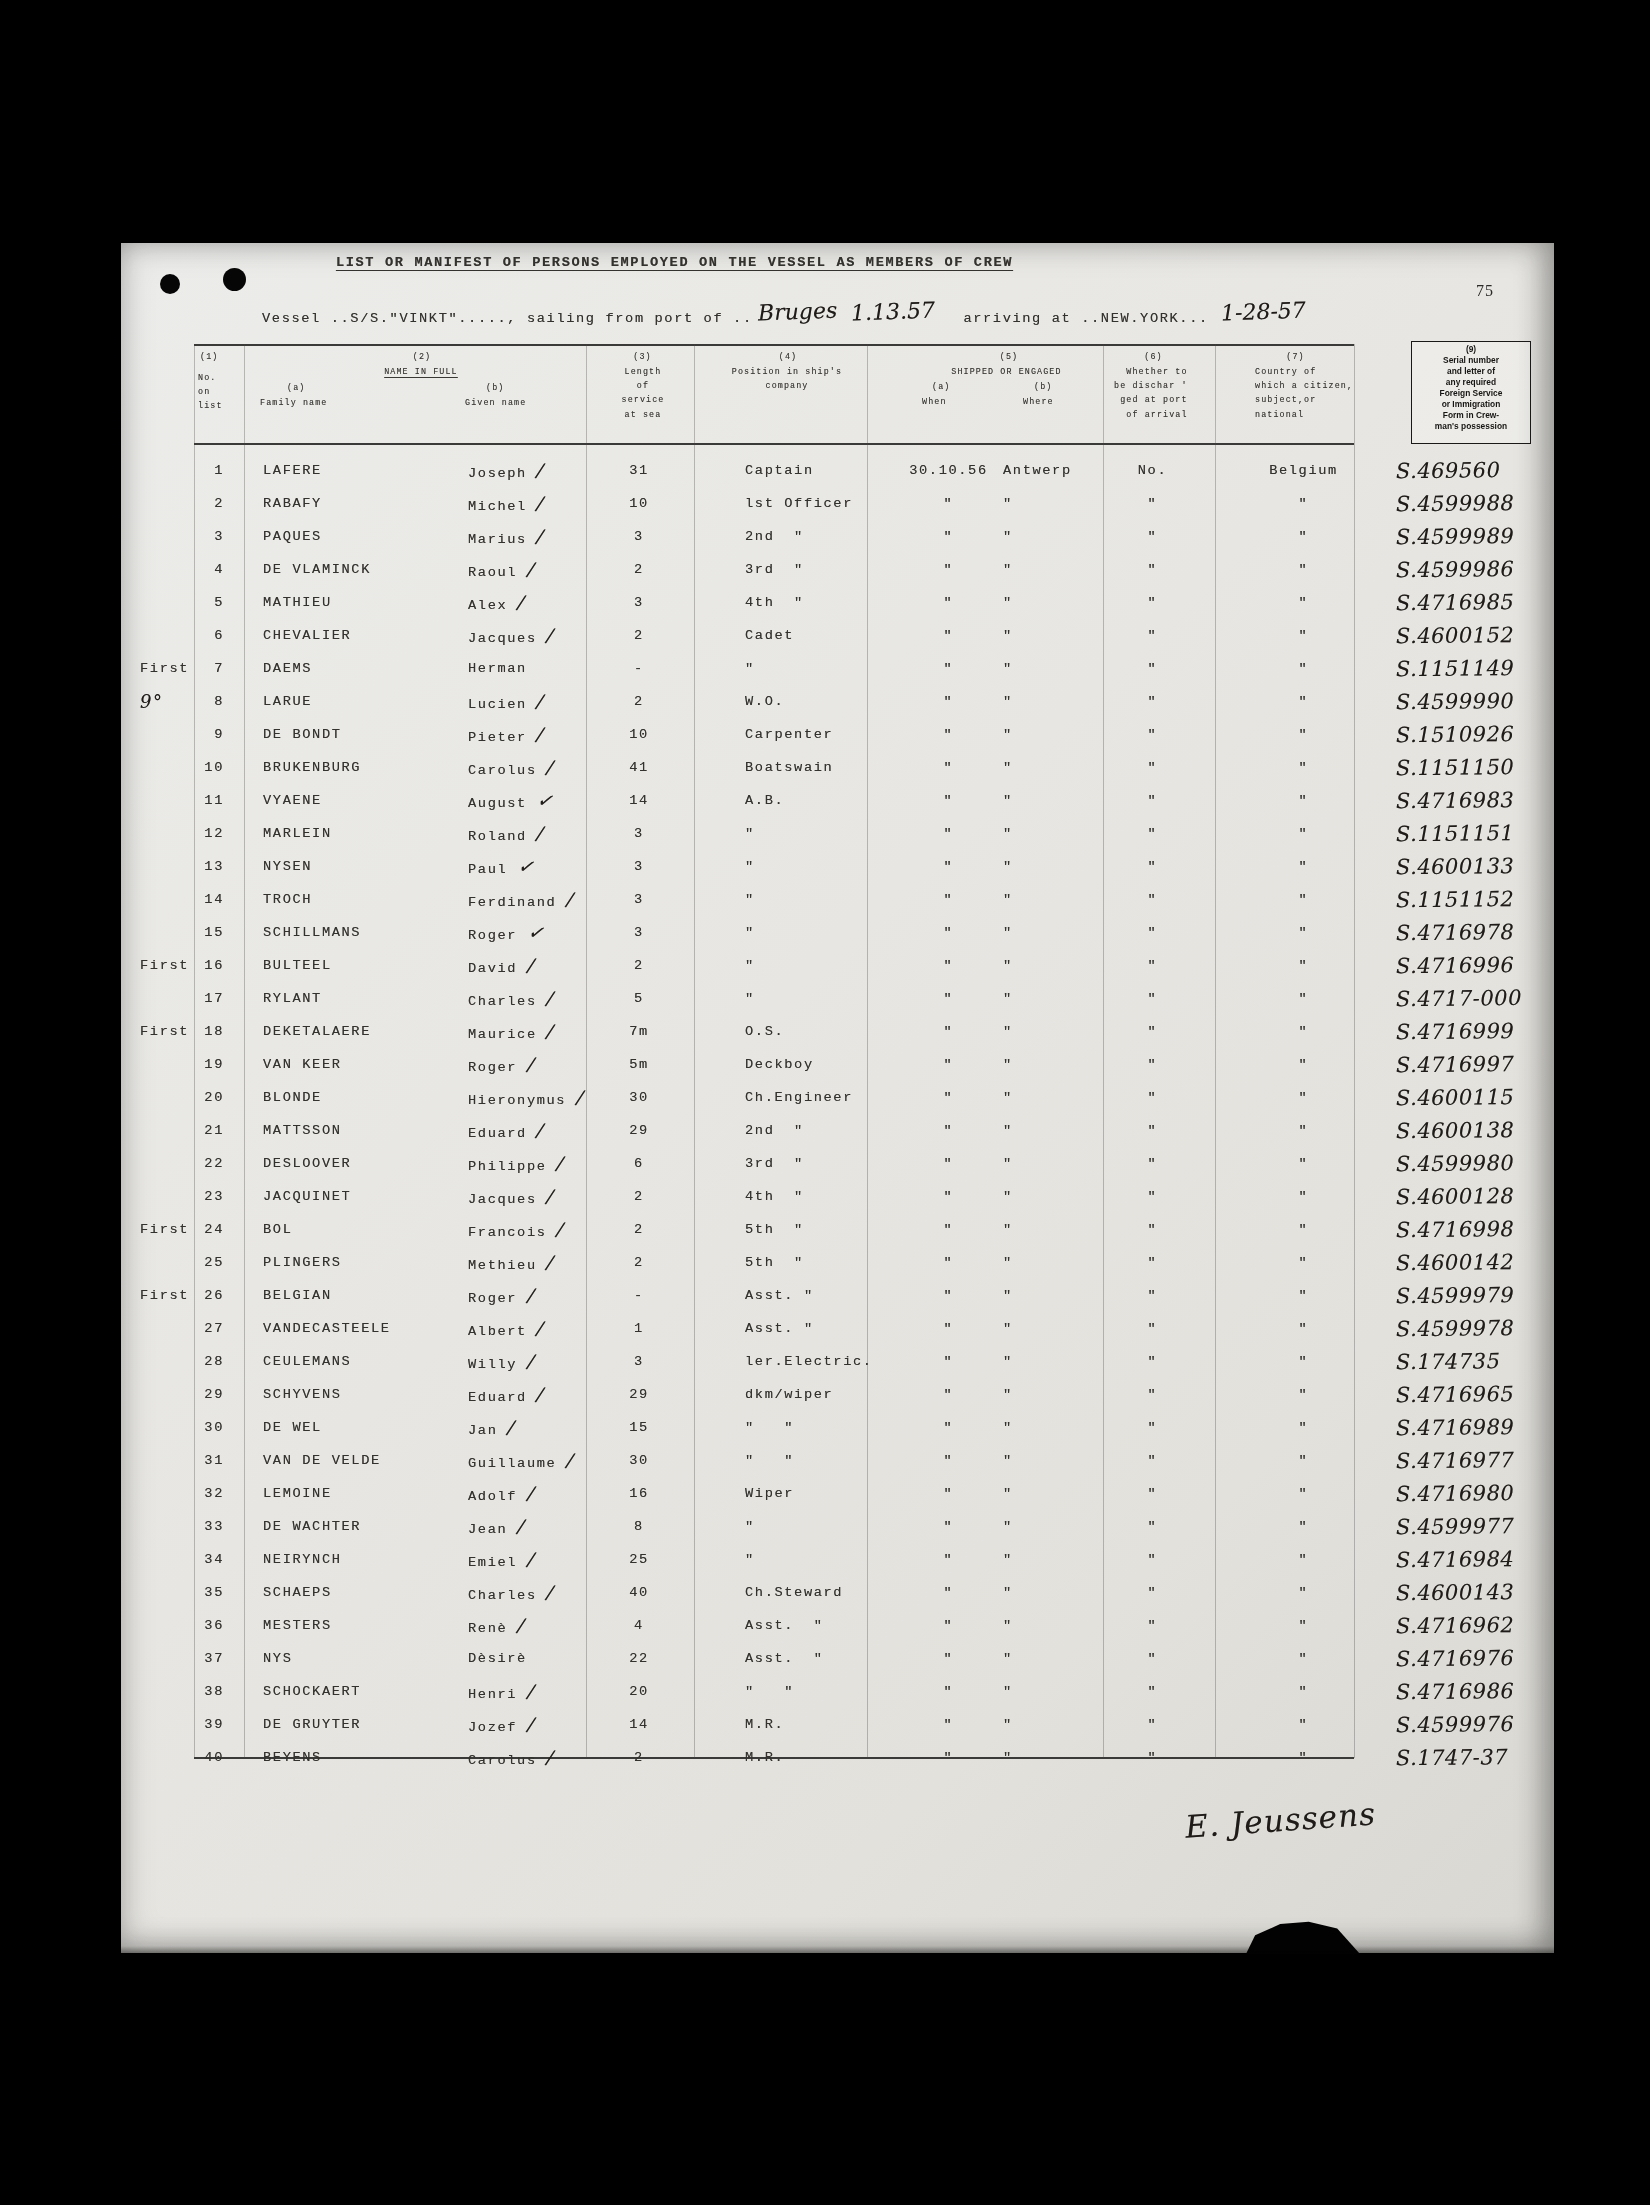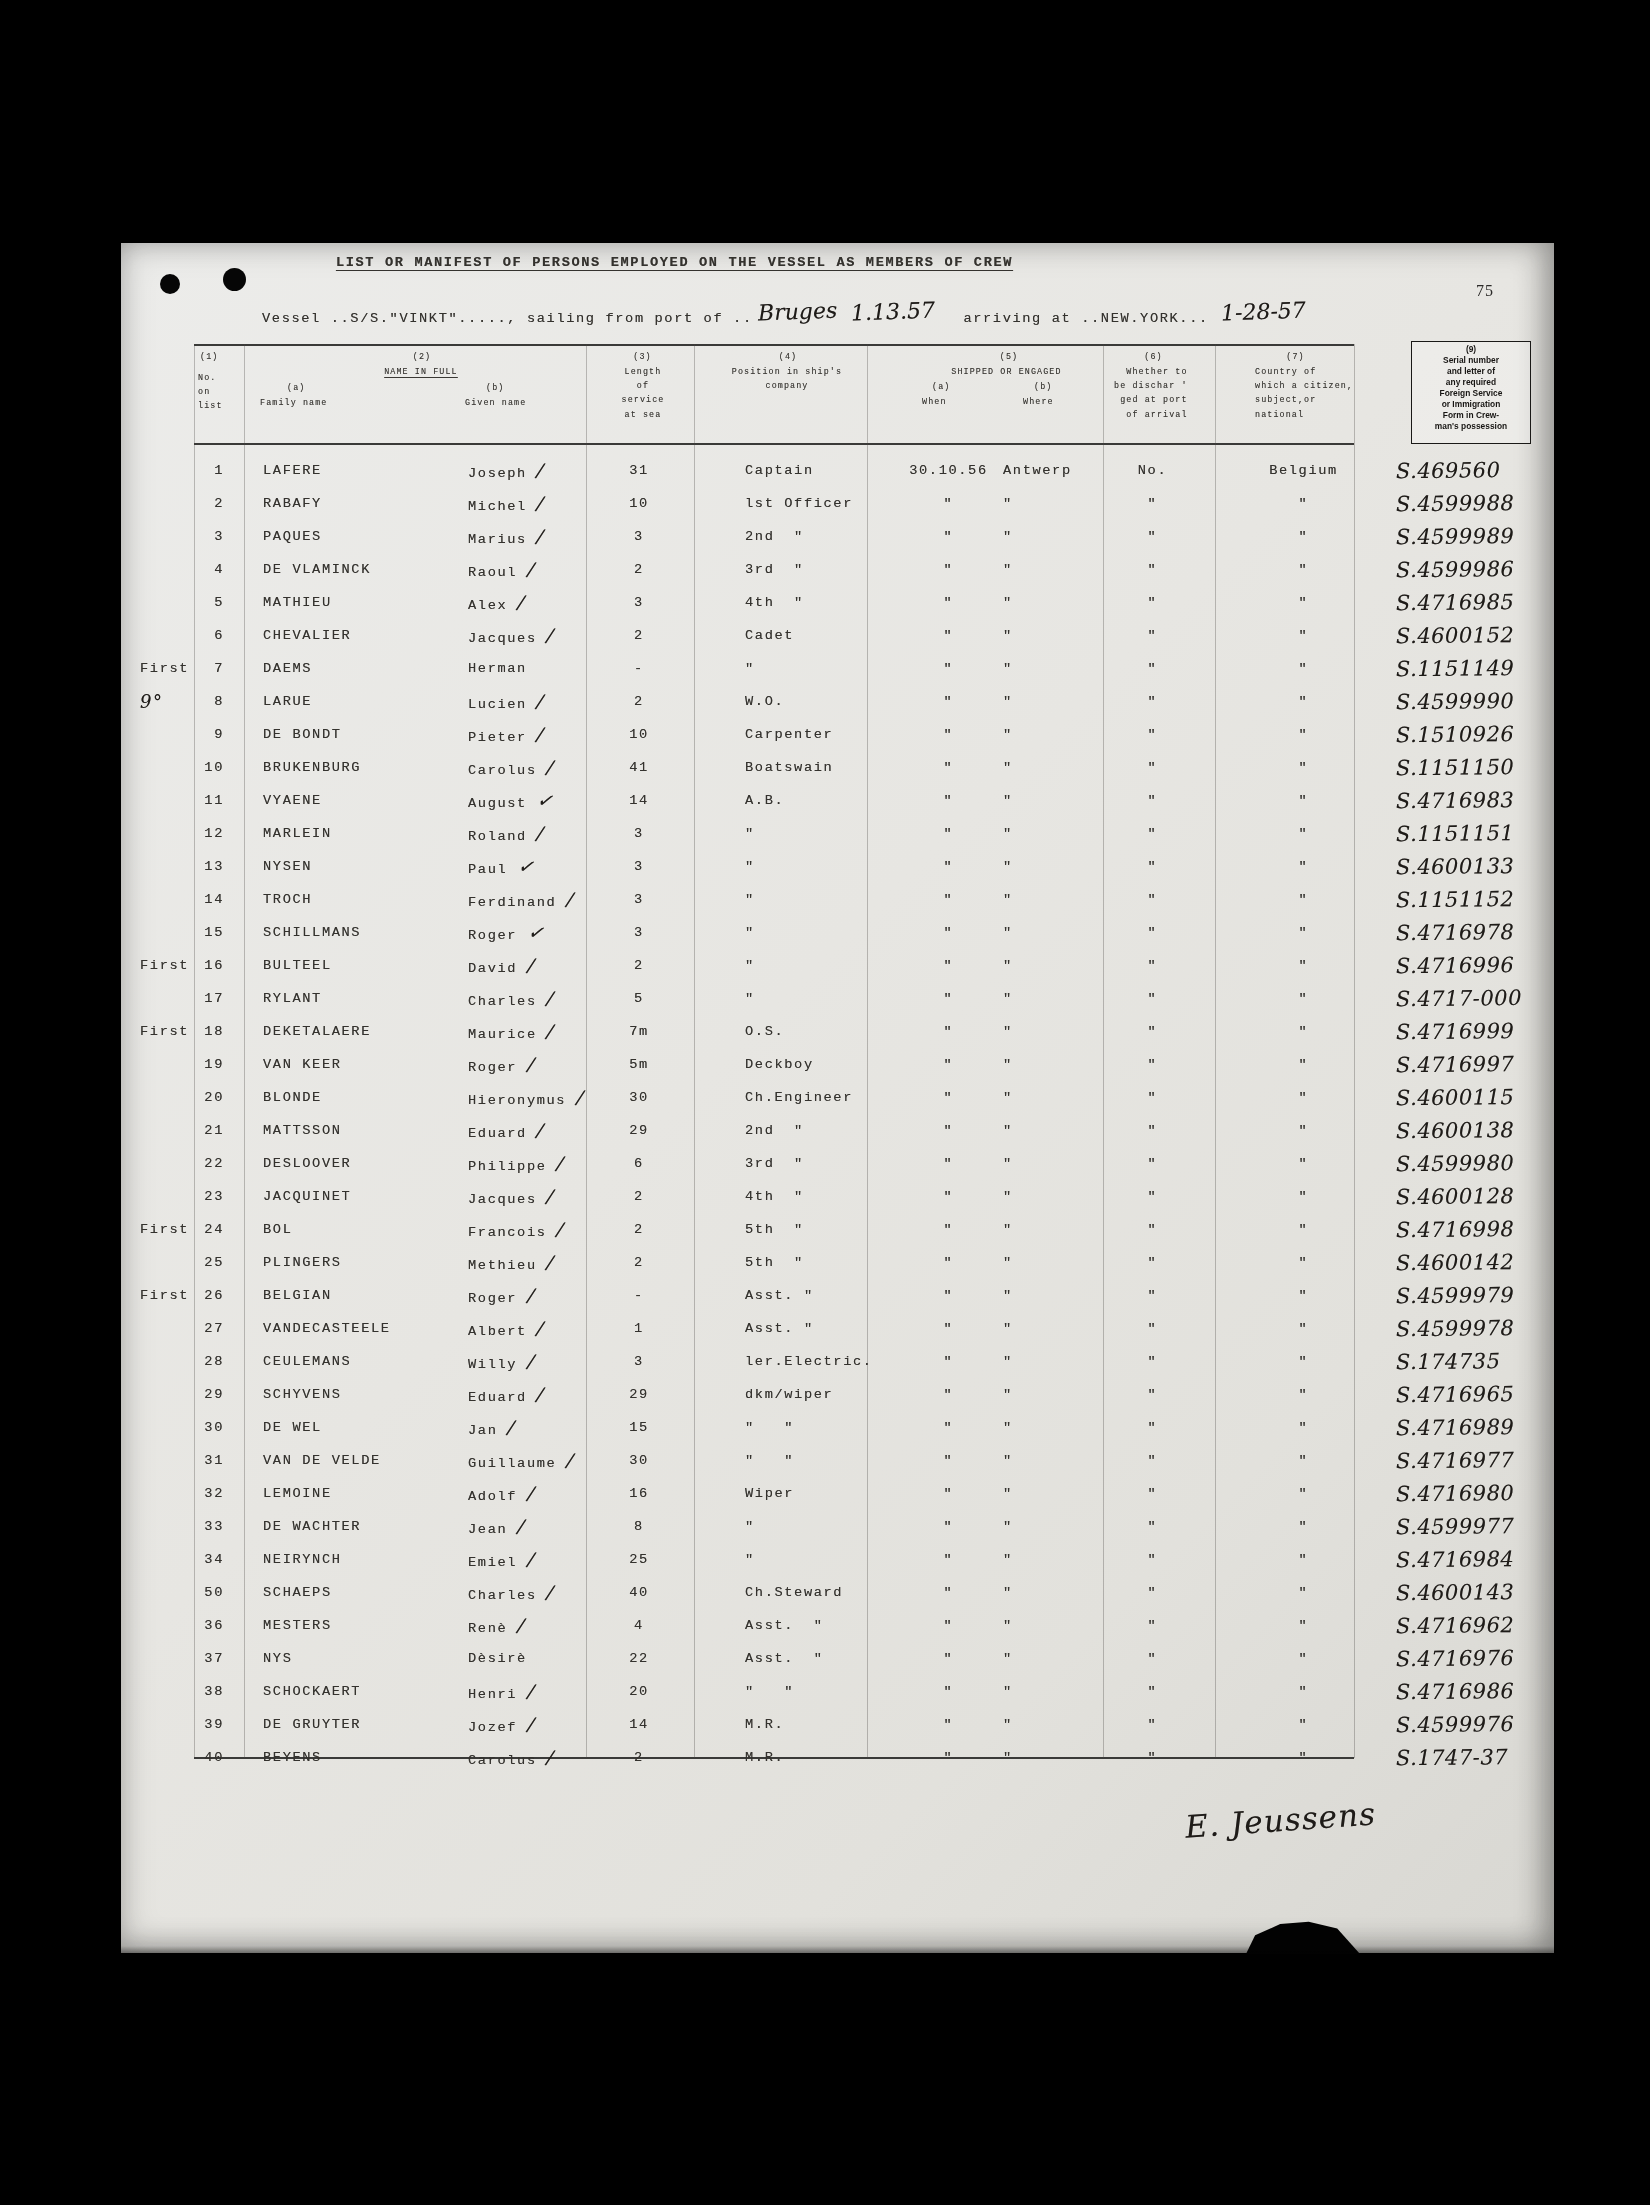--- a/index.html
+++ b/index.html
@@ -626,21 +626,21 @@
     <span class="cell typed c-length">25</span>
     <span class="cell typed c-position">"</span>
     <span class="cell typed c-when">"</span>
     <span class="cell typed c-where">"</span>
     <span class="cell typed c-discharge">"</span>
     <span class="cell typed c-country">"</span>
     <span class="cell hand c-serial">S.4716984</span>
   </div>
       <div class="row">
     <span class="cell typed c-marker"></span>
-    <span class="cell typed c-no">50</span>
+    <span class="cell typed c-no">35</span>
     <span class="cell typed c-family">SCHAEPS</span>
     <span class="cell typed c-given"><span>Charles</span><span class="tick">/</span></span>
     <span class="cell typed c-length">40</span>
     <span class="cell typed c-position">Ch.Steward</span>
     <span class="cell typed c-when">"</span>
     <span class="cell typed c-where">"</span>
     <span class="cell typed c-discharge">"</span>
     <span class="cell typed c-country">"</span>
     <span class="cell hand c-serial">S.4600143</span>
   </div>

